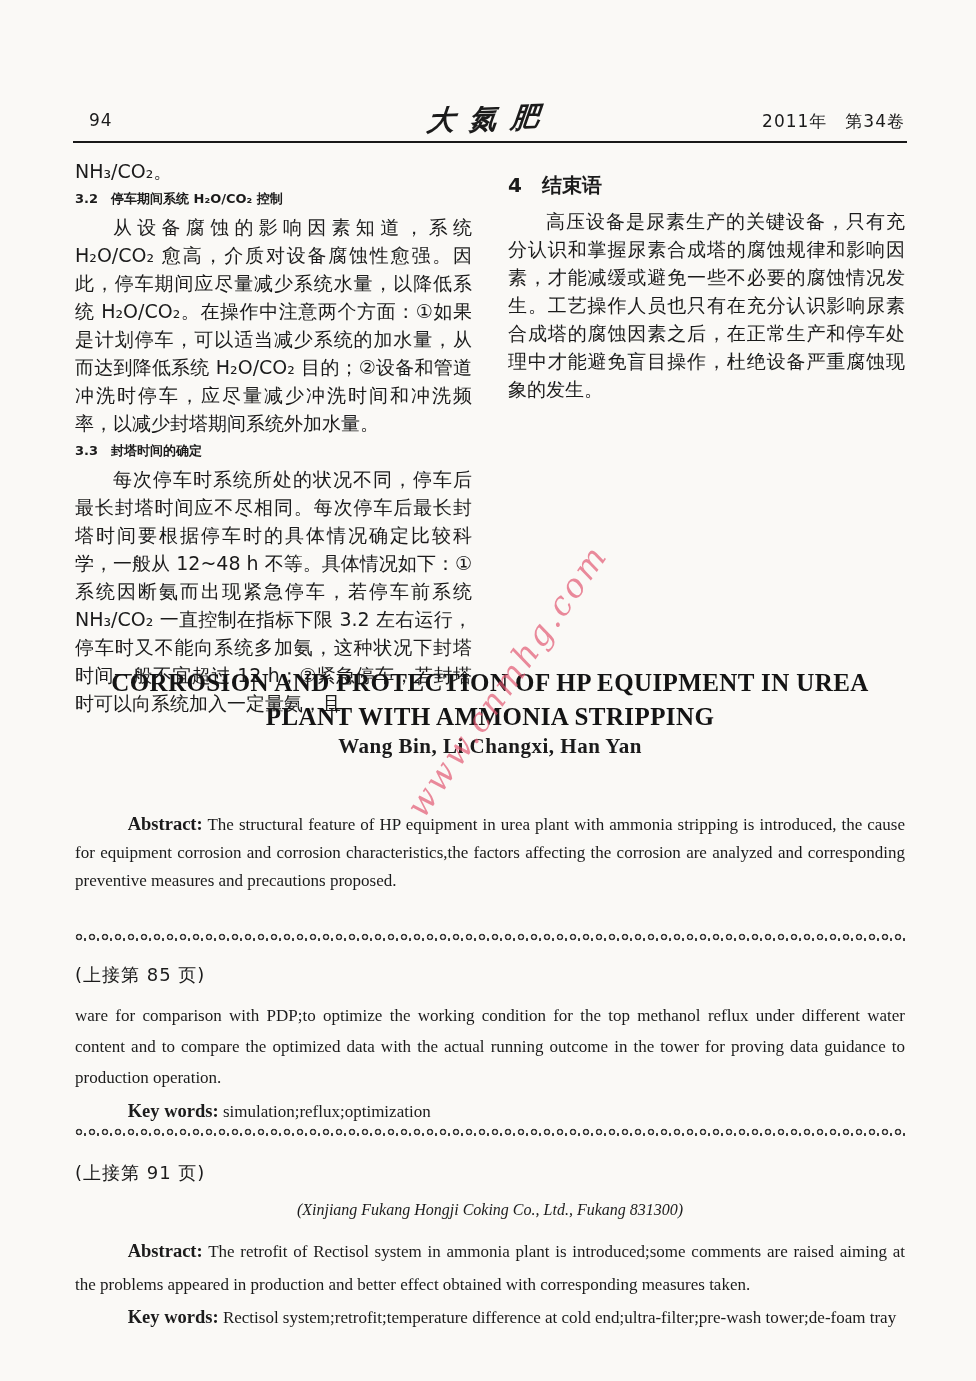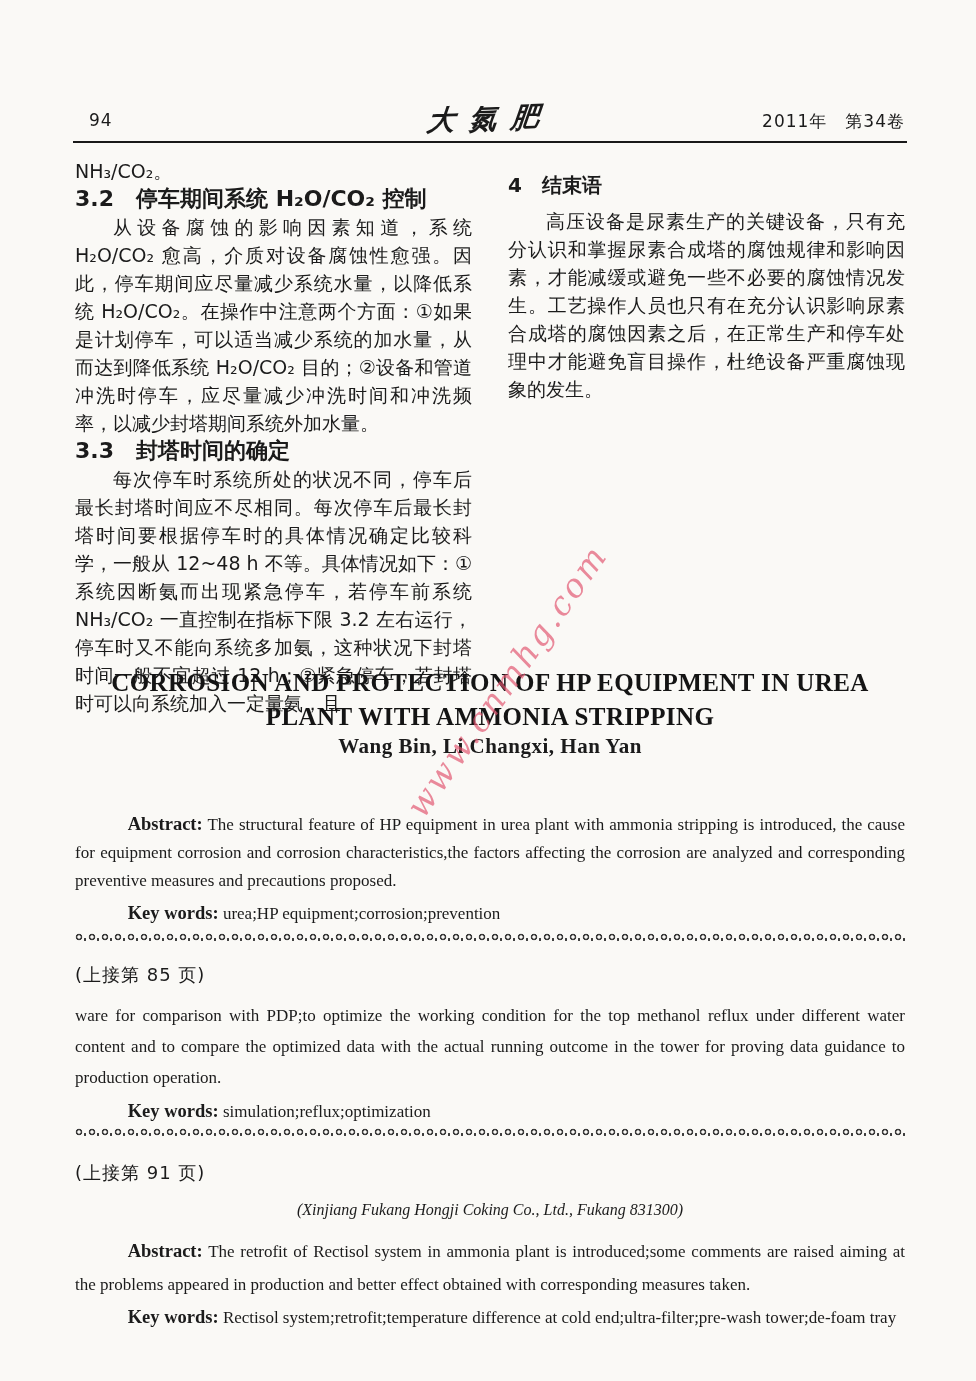--- a/index.html
+++ b/index.html
@@ -22,21 +22,21 @@
     font-family:"DejaVu Serif","Liberation Serif",serif;
     font-style:italic;font-weight:bold;font-size:28px;letter-spacing:14px;white-space:nowrap;
   }
   .hdr .issue{position:absolute;right:0;top:6px;font-size:17px;letter-spacing:1px;white-space:nowrap;}
   .rule{position:absolute;top:141px;left:73px;width:834px;border-top:2px solid #191919;}
   
   .cols{position:absolute;top:157px;left:75px;width:830px;display:flex;gap:36px;}
   .col{width:401px;font-size:19px;line-height:28px;text-align:justify;text-justify:inter-ideograph;}
   .col p{margin:0;}
   .col p.indent{text-indent:2em;}
-  .col h3{margin:0;font-size:22px;line-height:28px;font-weight:bold;text-align:left;}
+  .col h3{margin:0;font-size:13px;line-height:28px;font-weight:bold;text-align:left;}
   .col h3.sp{margin-top:14px;margin-bottom:8px;font-size:20px;}
   
   .tblock{position:absolute;top:666px;left:75px;width:830px;text-align:center;
     font-family:"Liberation Serif","DejaVu Serif",serif;}
   .tblock h1{margin:0;font-size:25px;line-height:34px;font-weight:bold;letter-spacing:.4px;color:#141414;}
   .tblock .authors{margin-top:0;font-size:21px;font-weight:bold;letter-spacing:.5px;}
   .tblock .affil{margin-top:8px;font-size:18px;font-style:italic;}
   .abs{position:absolute;top:810px;left:75px;width:830px;
     font-family:"Liberation Serif","DejaVu Serif",serif;font-size:17px;line-height:28px;text-align:justify;}
   .abs p{margin:0;}
@@ -105,24 +105,20 @@
       <span>PLANT WITH AMMONIA STRIPPING</span>
     </h1>
     <div class="authors">Wang Bin, Li Changxi, Han Yan</div>
   </div>
 
   <div class="abs">
     <p class="lead">
       <b>Abstract:</b>
       <span>The structural feature of HP equipment in urea plant with ammonia stripping is introduced, the cause for equipment corrosion and corrosion characteristics,the factors affecting the corrosion are analyzed and corresponding preventive measures and precautions proposed.</span>
     </p>
-    <p class="kw">
-      <b>Key words:</b>
-      <span>urea;HP equipment;corrosion;prevention</span>
-    </p>
   </div>
 
   <div class="ornament d1"></div>
   <div class="cont c1">(上接第 85 页)</div>
 
   <div class="engsec a2">
     <p>ware for comparison with PDP;to optimize the working condition for the top methanol reflux under different water content and to compare the optimized data with the actual running outcome in the tower for proving data guidance to production operation.</p>
     <p class="kw">
       <b>Key words:</b>
       <span>simulation;reflux;optimization</span>

